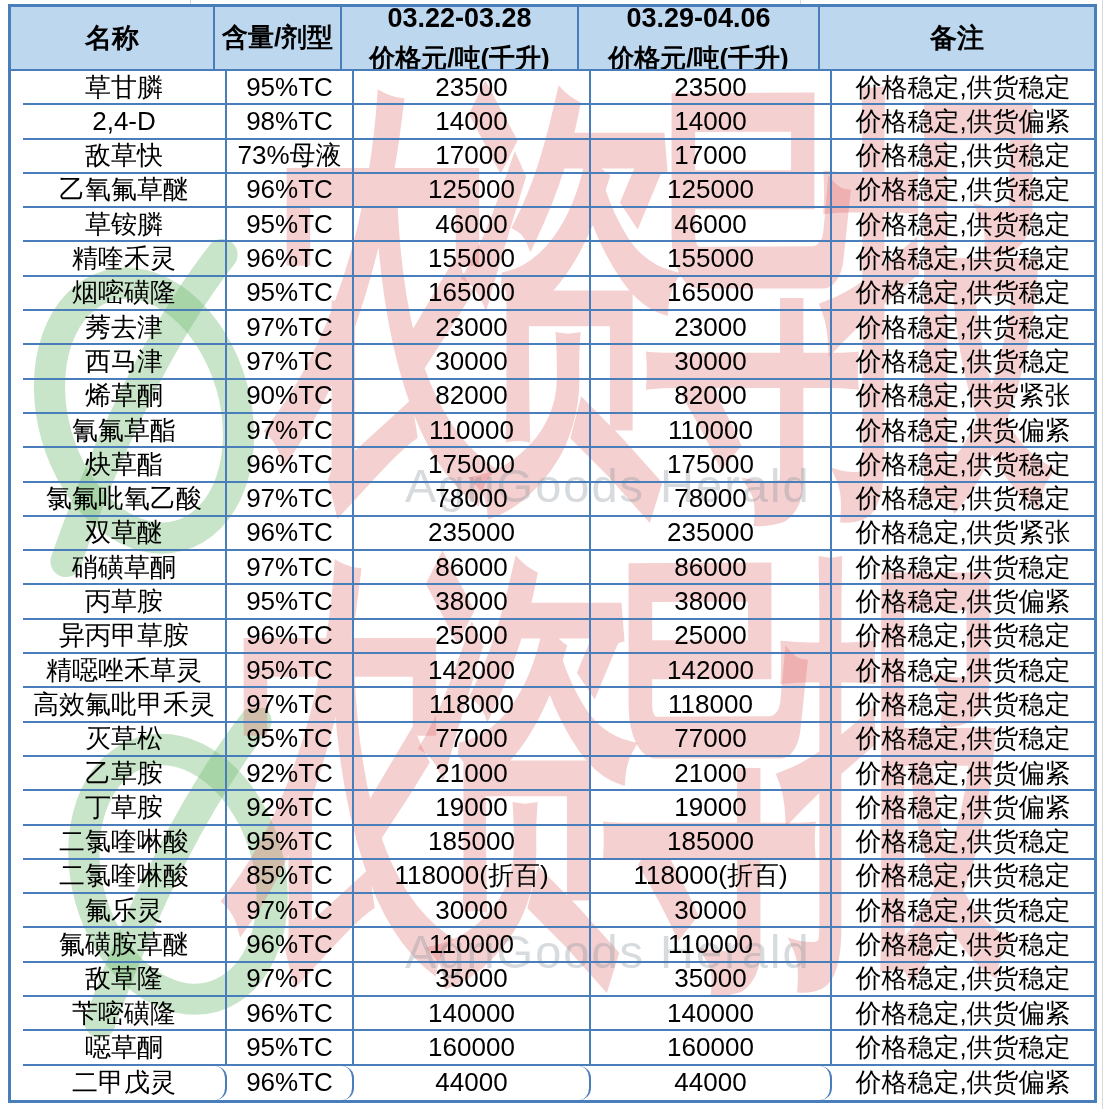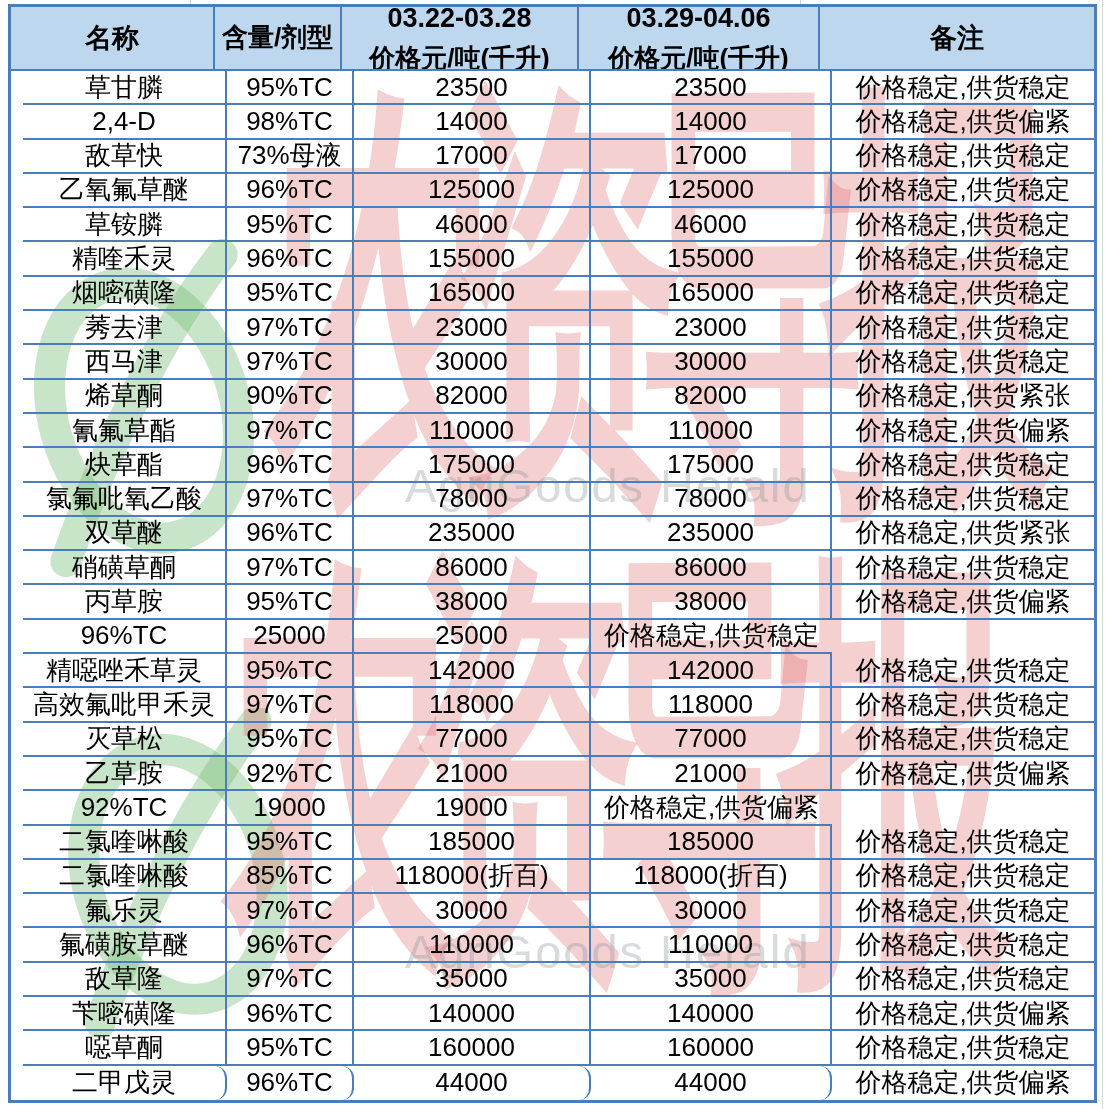--- a/index.html
+++ b/index.html
@@ -227,20 +227,21 @@
         <div class="cell">价格稳定,供货稳定</div>
       </div>
       <div class="row">
         <div class="cell">丙草胺</div>
         <div class="cell">95%TC</div>
         <div class="cell">38000</div>
         <div class="cell">38000</div>
         <div class="cell">价格稳定,供货偏紧</div>
       </div>
       <div class="row">
+        <div class="cell">异丙甲草胺</div>
         <div class="cell">96%TC</div>
         <div class="cell">25000</div>
         <div class="cell">25000</div>
         <div class="cell">价格稳定,供货稳定</div>
       </div>
       <div class="row">
         <div class="cell">精噁唑禾草灵</div>
         <div class="cell">95%TC</div>
         <div class="cell">142000</div>
         <div class="cell">142000</div>
@@ -261,20 +262,21 @@
         <div class="cell">价格稳定,供货稳定</div>
       </div>
       <div class="row">
         <div class="cell">乙草胺</div>
         <div class="cell">92%TC</div>
         <div class="cell">21000</div>
         <div class="cell">21000</div>
         <div class="cell">价格稳定,供货偏紧</div>
       </div>
       <div class="row">
+        <div class="cell">丁草胺</div>
         <div class="cell">92%TC</div>
         <div class="cell">19000</div>
         <div class="cell">19000</div>
         <div class="cell">价格稳定,供货偏紧</div>
       </div>
       <div class="row">
         <div class="cell">二氯喹啉酸</div>
         <div class="cell">95%TC</div>
         <div class="cell">185000</div>
         <div class="cell">185000</div>

